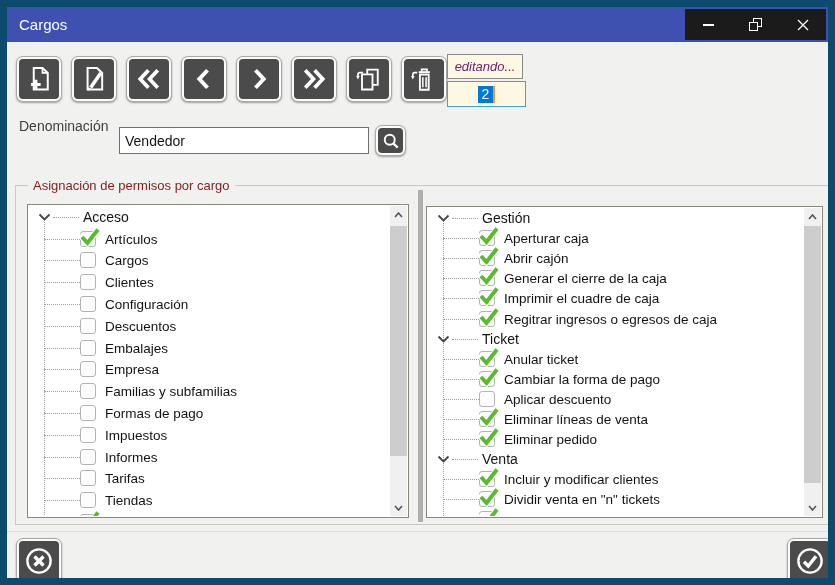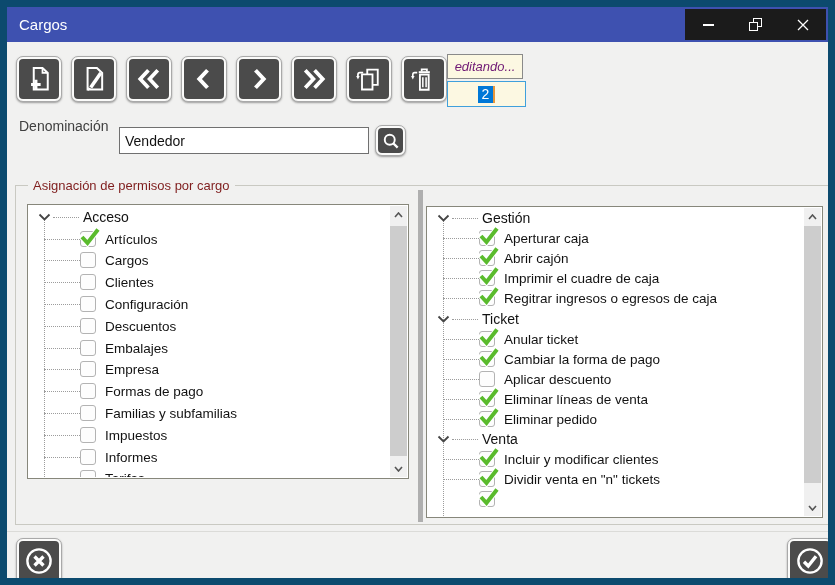--- a/index.html
+++ b/index.html
@@ -37,21 +37,21 @@
       border:1px solid #707070;font-size:14px;padding:3px 5px;color:#111;outline:none;}
   .search-btn{position:absolute;left:368px;top:118px;width:31px;height:31px;}
   
   .groupbox{position:absolute;left:8px;top:178px;width:819px;height:340px;
       border:1px solid #C9C9C2;}
   .group-title{position:absolute;left:12px;top:-8px;background:#F1F1F0;padding:0 5px;
       font-size:13px;color:#7f1d1d;}
   .splitter{position:absolute;left:411px;top:183px;width:5px;height:332px;background:#AFAFAF;}
   
   .listbox{position:absolute;background:#fff;border:1px solid #87877B;}
-  #list-left{left:20px;top:197px;width:382px;height:275px;--rh:21.8px;}
+  #list-left{left:20px;top:197px;width:382px;height:314px;--rh:21.8px;}
   #list-right{left:419px;top:199px;width:397px;height:312px;--rh:20.1px;}
   .tree-content{position:absolute;left:1px;top:1px;right:18px;bottom:1px;overflow:hidden;}
   .vline{position:absolute;left:15px;border-left:1px dotted #9C9C9C;width:0;}
   #list-left .vline{top:14px;height:295px;}
   #list-right .vline{top:13px;height:297px;}
   .tree-row{position:relative;height:var(--rh);}
   .tree-row .label{position:absolute;top:50%;transform:translateY(-50%);white-space:nowrap;color:#121212;}
   .tree-row.root .label{left:54px;font-size:14px;}
   .tree-row.item .label{left:76px;font-size:13.5px;}
   .stub{position:absolute;top:50%;border-top:1px dotted #9C9C9C;}
@@ -237,26 +237,26 @@
           <span class="label">Embalajes</span>
         </div>
         <div class="tree-row item">
           <span class="stub item-stub"></span>
           <span class="checkbox"></span>
           <span class="label">Empresa</span>
         </div>
         <div class="tree-row item">
           <span class="stub item-stub"></span>
           <span class="checkbox"></span>
+          <span class="label">Familias y subfamilias</span>
+        </div>
+        <div class="tree-row item">
+          <span class="stub item-stub"></span>
+          <span class="checkbox"></span>
           <span class="label">Formas de pago</span>
-        </div>
-        <div class="tree-row item">
-          <span class="stub item-stub"></span>
-          <span class="checkbox"></span>
-          <span class="label">Familias y subfamilias</span>
         </div>
         <div class="tree-row item">
           <span class="stub item-stub"></span>
           <span class="checkbox"></span>
           <span class="label">Impuestos</span>
         </div>
         <div class="tree-row item">
           <span class="stub item-stub"></span>
           <span class="checkbox"></span>
           <span class="label">Informes</span>
@@ -331,20 +331,30 @@
           <span class="label">Abrir cajón</span>
         </div>
         <div class="tree-row item">
           <span class="stub item-stub"></span>
           <span class="checkbox">
             <svg width="22" height="21" viewBox="0 0 22 21">
               <path d="M3 11 L8.5 17 L19 3.5" fill="none" stroke="#fff" stroke-width="6" stroke-linecap="round"></path>
               <path d="M3 11 L8.5 17 L19 3.5" fill="none" stroke="#5ABB2D" stroke-width="4"></path>
             </svg>
           </span>
+          <span class="label">Generar el cierre de la caja</span>
+        </div>
+        <div class="tree-row item">
+          <span class="stub item-stub"></span>
+          <span class="checkbox">
+            <svg width="22" height="21" viewBox="0 0 22 21">
+              <path d="M3 11 L8.5 17 L19 3.5" fill="none" stroke="#fff" stroke-width="6" stroke-linecap="round"></path>
+              <path d="M3 11 L8.5 17 L19 3.5" fill="none" stroke="#5ABB2D" stroke-width="4"></path>
+            </svg>
+          </span>
           <span class="label">Imprimir el cuadre de caja</span>
         </div>
         <div class="tree-row item">
           <span class="stub item-stub"></span>
           <span class="checkbox">
             <svg width="22" height="21" viewBox="0 0 22 21">
               <path d="M3 11 L8.5 17 L19 3.5" fill="none" stroke="#fff" stroke-width="6" stroke-linecap="round"></path>
               <path d="M3 11 L8.5 17 L19 3.5" fill="none" stroke="#5ABB2D" stroke-width="4"></path>
             </svg>
           </span>

